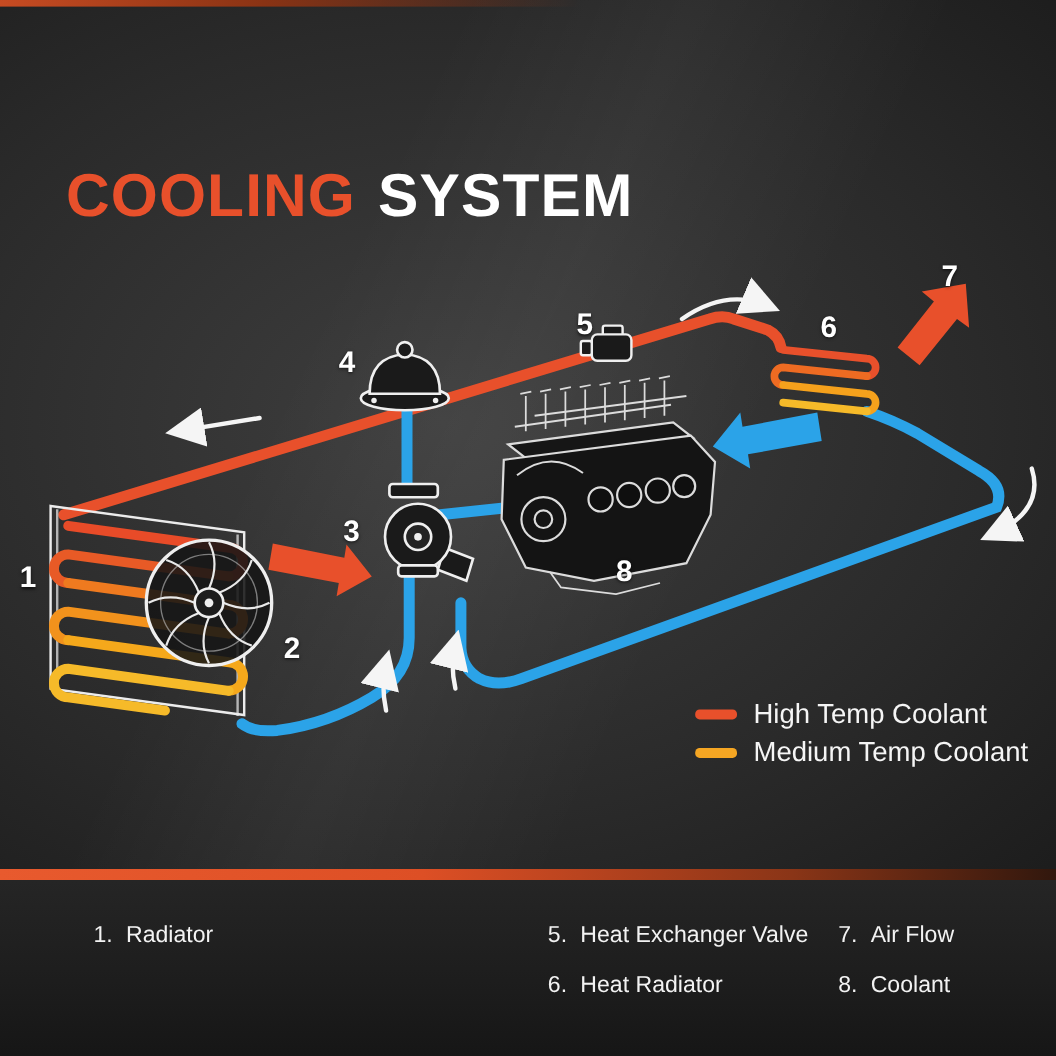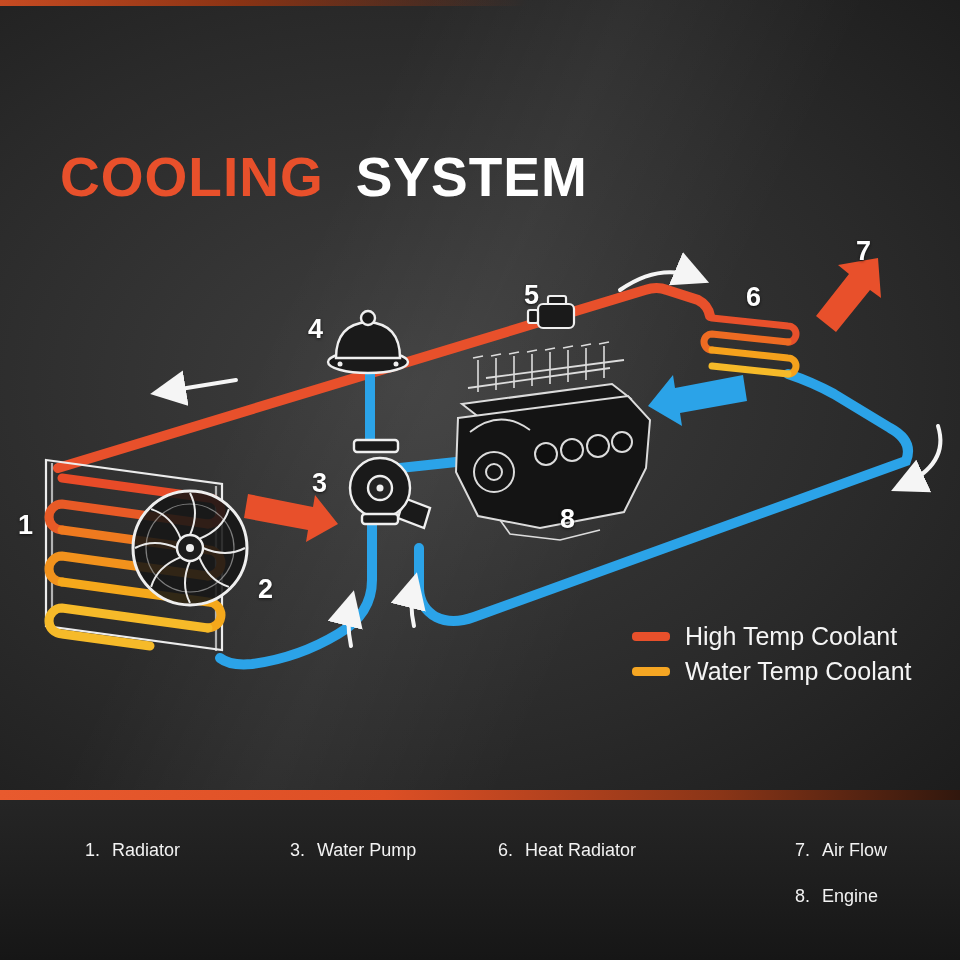--- a/index.html
+++ b/index.html
@@ -5,44 +5,44 @@
   html,body{margin:0;padding:0;background:#000;}
   .stage{position:relative;width:960px;height:960px;overflow:hidden;
     font-family:"Liberation Sans",sans-serif;
     background:radial-gradient(1100px 800px at 42% 40%, #3e3e3e 0%, #2a2a2a 45%, #111 95%);}
   .top-accent{position:absolute;top:0;left:0;width:100%;height:6px;
     background:linear-gradient(90deg,#c74b22 0%,#8a3314 25%,rgba(0,0,0,0) 55%);}
   .sheen{position:absolute;inset:0;pointer-events:none;
     background:linear-gradient(115deg,transparent 30%,rgba(255,255,255,0.045) 45%,transparent 62%);}
   .title{position:absolute;left:60px;top:150px;margin:0;font-size:55px;font-weight:800;
     letter-spacing:1px;line-height:1;}
-  .t-accent{color:var(--c-title-accent,#e8502b);margin-right:32px;}
+  .t-accent{color:var(--c-title-accent,#e8502b);margin-right:20px;}
   .t-rest{color:#ffffff;}
   .diagram{position:absolute;left:0;top:0;width:960px;height:960px;}
   .pipe-hot{stroke:var(--c-high-temp,#e8502b);fill:none;stroke-width:10;stroke-linecap:round;}
   .pipe-cold{stroke:var(--c-low-temp,#2ba3e8);fill:none;stroke-width:10;stroke-linecap:round;}
   .coil{fill:none;stroke-linecap:round;}
   .wl{stroke:#ececec;fill:none;stroke-width:2.2;}
   .white-arrow{stroke:#f5f5f5;fill:none;stroke-width:4;stroke-linecap:round;}
   .marker{position:absolute;color:#fff;font-size:27px;font-weight:bold;
     text-shadow:0 1px 3px rgba(0,0,0,.7);}
   .m1{left:18px;top:510px}.m2{left:258px;top:574px}.m3{left:312px;top:468px}
   .m4{left:308px;top:314px}.m5{left:524px;top:280px}.m6{left:746px;top:282px}
   .m7{left:856px;top:236px}.m8{left:560px;top:504px}
-  .legend{position:absolute;left:632px;top:623px;}
+  .legend{position:absolute;left:632px;top:636px;}
   .legend-row{display:flex;align-items:center;margin-bottom:9px;}
   .dash{width:38px;height:9px;border-radius:4px;margin-right:15px;flex:0 0 auto;}
   .legend-label{color:#f5f5f5;font-size:25px;line-height:26px;}
   .bottom-panel{position:absolute;left:0;top:790px;width:960px;height:170px;
     background:linear-gradient(180deg,#262626 0%,#1d1d1d 60%,#161616 100%);}
   .divider{position:absolute;top:0;left:0;width:100%;height:10px;
     background:linear-gradient(90deg,#e85a2e 0%,#dd4f25 40%,#8a3517 75%,#31170d 100%);}
   .part-col{position:absolute;top:46px;}
-  .c1{left:85px}.c2{left:290px}.c3{left:498px}.c4{left:795px}
-  .part-entry{color:#f2f2f2;font-size:18px;line-height:28px;margin-bottom:18px;white-space:nowrap;}
+  .c1{left:85px}.c2{left:290px}.c3{left:498px}.c4{left:762px}
+  .part-entry{color:#f2f2f2;font-size:21px;line-height:28px;margin-bottom:18px;white-space:nowrap;}
   .part-num{margin-right:12px;}
 </style>
 </head>
 <body>
 
 <div class="stage">
   <div class="top-accent"></div>
   <div class="sheen"></div>
 
   <h1 class="title"><span class="t-accent">COOLING</span><span class="t-rest">SYSTEM</span></h1>
@@ -169,33 +169,33 @@
   <div class="marker m7">7</div>
   <div class="marker m8">8</div>
 
   <div class="legend">
     <div class="legend-row">
       <span class="dash" style="background: rgb(232, 80, 43);"></span>
       <span class="legend-label">High Temp Coolant</span>
     </div>
     <div class="legend-row">
       <span class="dash" style="background: rgb(245, 166, 35);"></span>
-      <span class="legend-label">Water Temp Coolant</span>
+      <span class="legend-label">Medium Temp Coolant</span>
     </div>
   </div>
 
   <div class="bottom-panel">
     <div class="divider"></div>
     <div class="part-col c1">
       <div class="part-entry"><span class="part-num">1.</span><span class="part-label">Radiator</span></div>
     </div>
     <div class="part-col c2">
-      <div class="part-entry"><span class="part-num">3.</span><span class="part-label">Water Pump</span></div>
     </div>
     <div class="part-col c3">
+      <div class="part-entry"><span class="part-num">5.</span><span class="part-label">Heat Exchanger Valve</span></div>
       <div class="part-entry"><span class="part-num">6.</span><span class="part-label">Heat Radiator</span></div>
     </div>
     <div class="part-col c4">
       <div class="part-entry"><span class="part-num">7.</span><span class="part-label">Air Flow</span></div>
-      <div class="part-entry"><span class="part-num">8.</span><span class="part-label">Engine</span></div>
+      <div class="part-entry"><span class="part-num">8.</span><span class="part-label">Coolant</span></div>
     </div>
   </div>
 </div>
 
 </body></html>

